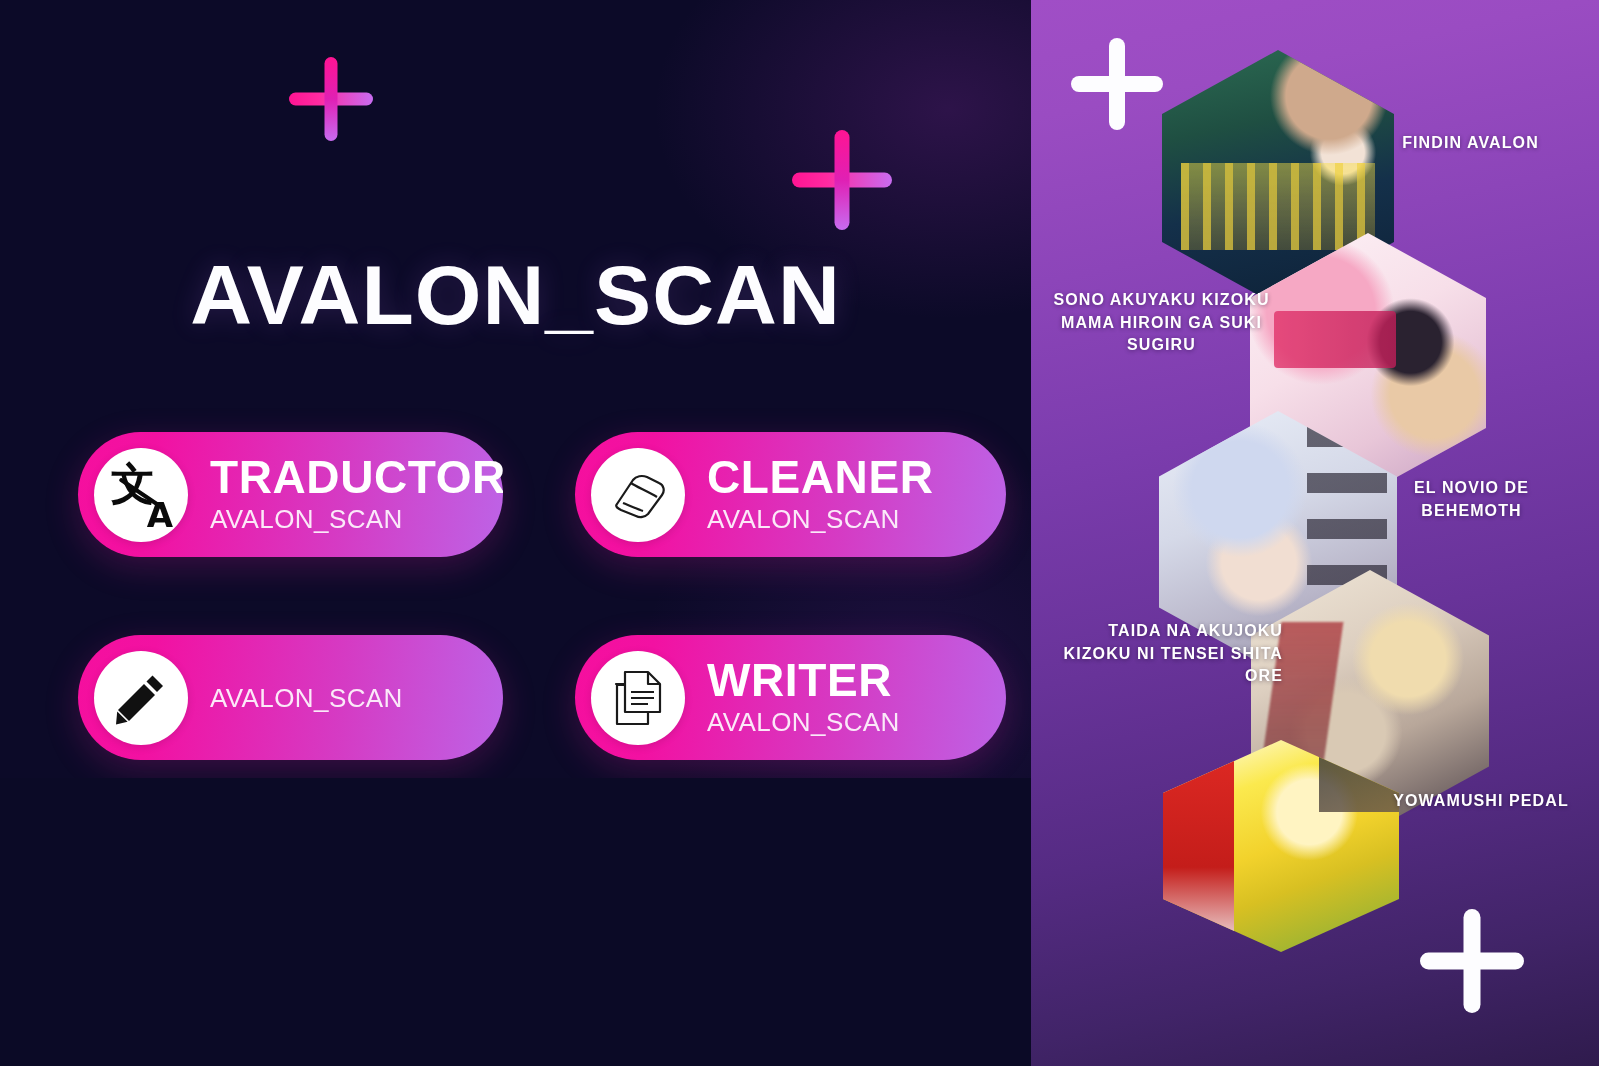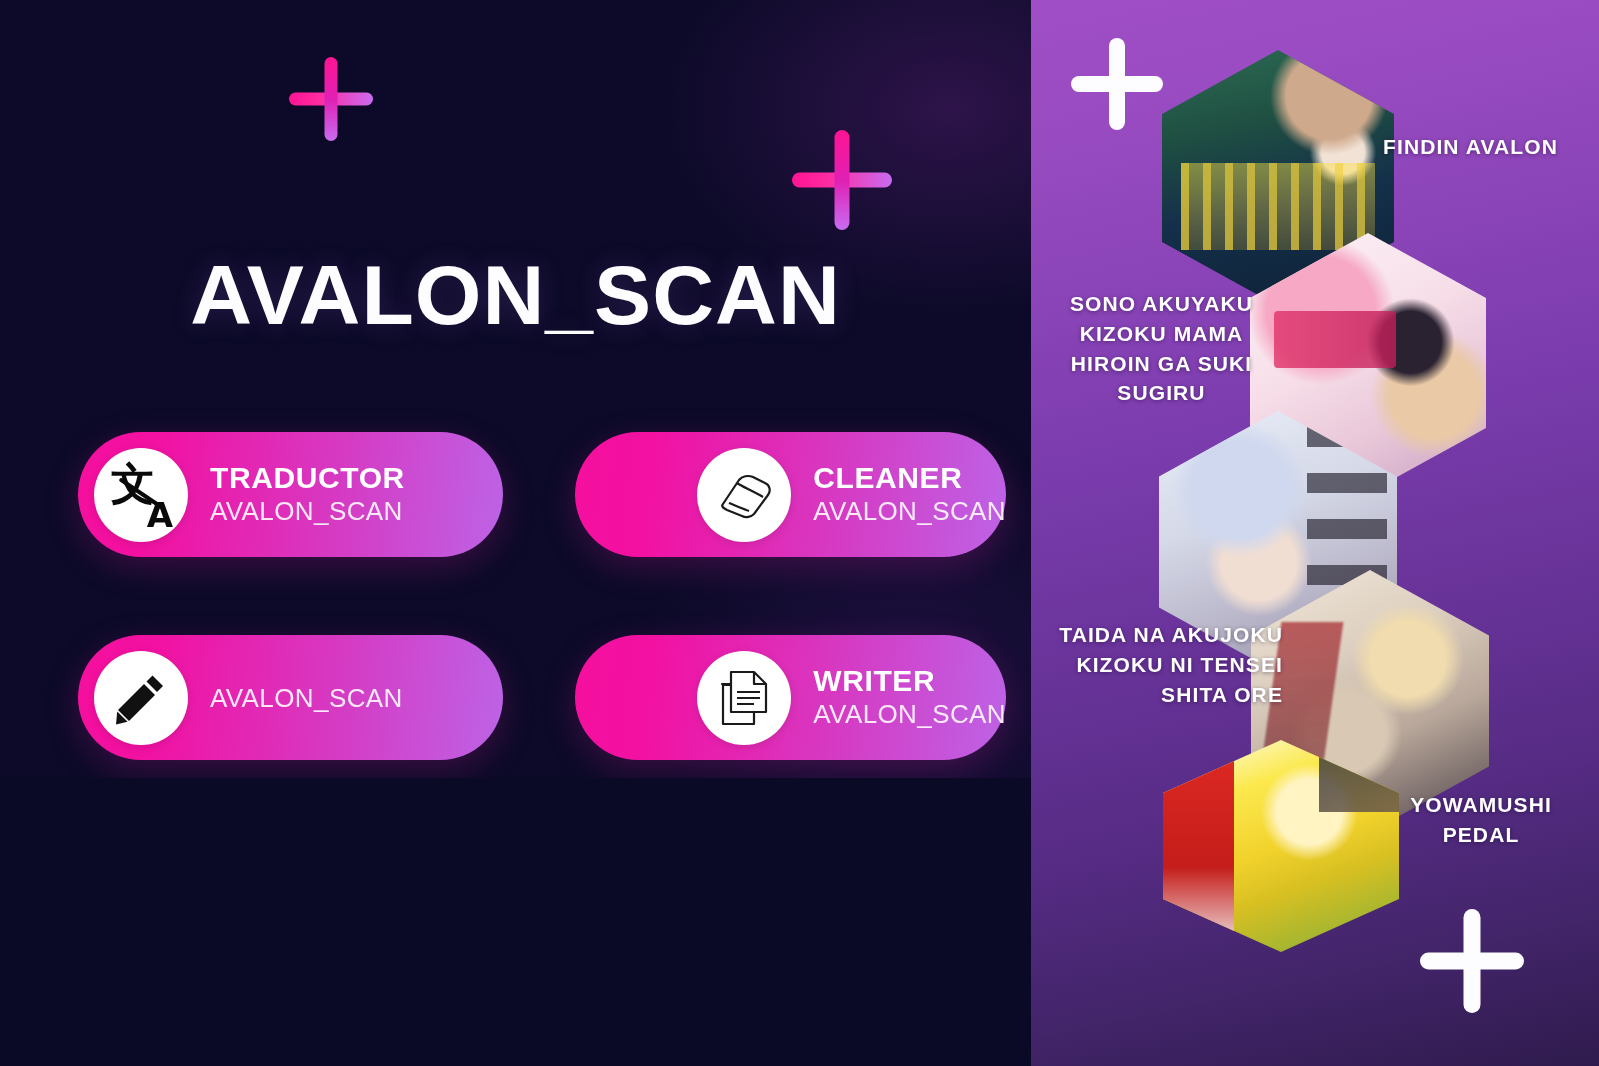--- a/index.html
+++ b/index.html
@@ -44,32 +44,32 @@
   .role-pill {
     position:relative;
     height:125px;
     border-radius:63px;
     background:linear-gradient(96deg,#f50f9e 0%, #f211a2 18%, #d53bc4 62%, #bd63e6 100%);
     display:flex; align-items:center;
     padding-left:16px;
     box-shadow:0 10px 34px rgba(225,30,160,.22);
     cursor:pointer;
   }
-  .role-pill:nth-child(2), .role-pill:nth-child(4) { margin-left:-6px;justify-content:flex-end; }
+  .role-pill:nth-child(2), .role-pill:nth-child(4) { margin-left:-6px; }
 
   .role-icon-wrap {
     width:94px; height:94px; min-width:94px;
     border-radius:50%;
     background:#fff;
     display:flex; align-items:center; justify-content:center;
     box-shadow:0 2px 8px rgba(0,0,0,.12);
   }
   .role-text { margin-left:22px; overflow:hidden; }
   .role-title {
-    color:#ffffff; font-size:30px; font-weight:700; letter-spacing:.6px;
+    color:#ffffff; font-size:46px; font-weight:700; letter-spacing:.6px;
     line-height:1.05; white-space:nowrap;
   }
   .role-sub {
     color:#fdeffb; font-size:26px; font-weight:400; letter-spacing:.4px;
     line-height:1.25; margin-top:2px; white-space:nowrap; opacity:.97;
   }
 
   
   .glyph-translate {
     font-family:"DejaVu Sans", sans-serif;
@@ -115,21 +115,21 @@
     position:absolute;
     -webkit-clip-path:polygon(50% 0%,100% 25%,100% 75%,50% 100%,0% 75%,0% 25%);
     clip-path:polygon(50% 0%,100% 25%,100% 75%,50% 100%,0% 75%,0% 25%);
     overflow:hidden;
   }
   .hex .art { position:absolute; inset:0; }
 
   .cover-label {
     position:absolute;
     color:#ffffff;
-    font-size:21px; font-weight:700; letter-spacing:1.1px;
+    font-size:16px; font-weight:700; letter-spacing:1.1px;
     line-height:1.42; text-align:center;
     text-shadow:0 1px 4px rgba(20,0,40,.45);
   }
 
   
   .art-a {
     background:
       radial-gradient(circle at 72% 18%, #cfa98c 0 16%, rgba(207,169,140,0) 22%),
       radial-gradient(circle at 78% 40%, #f2e2d6 0 9%, rgba(242,226,214,0) 14%),
       linear-gradient(168deg,#2c6b53 0%, #1f4f42 30%, #14304a 58%, #0d2036 100%);
@@ -305,20 +305,21 @@
     <div class="cover-label" style="left:337px;top:132px;width:205px;">FINDIN AVALON</div>
 
     <div class="hex" style="left:219px;top:233px;width:236px;height:260px;">
       <div class="art art-b"></div>
     </div>
     <div class="cover-label" style="left:18px;top:289px;width:225px;">SONO AKUYAKU KIZOKU MAMA HIROIN GA SUKI SUGIRU</div>
 
     <div class="hex" style="left:128px;top:411px;width:238px;height:262px;">
       <div class="art art-c"></div>
     </div>
+    <div class="cover-label" style="left:338px;top:477px;width:205px;">EL NOVIO DE BEHEMOTH</div>
 
     <div class="hex" style="left:220px;top:570px;width:238px;height:262px;">
       <div class="art art-d"></div>
     </div>
     <div class="cover-label" style="left:24px;top:620px;width:228px;text-align:right;">TAIDA NA AKUJOKU KIZOKU NI TENSEI SHITA ORE</div>
 
     <div class="hex" style="left:132px;top:740px;width:236px;height:212px;">
       <div class="art art-e"></div>
     </div>
     <div class="cover-label" style="left:344px;top:790px;width:212px;">YOWAMUSHI PEDAL</div>

